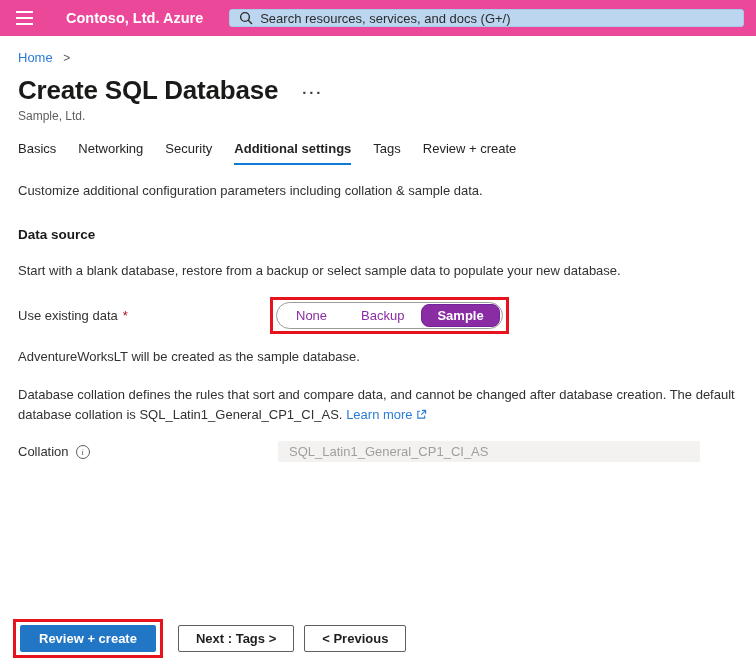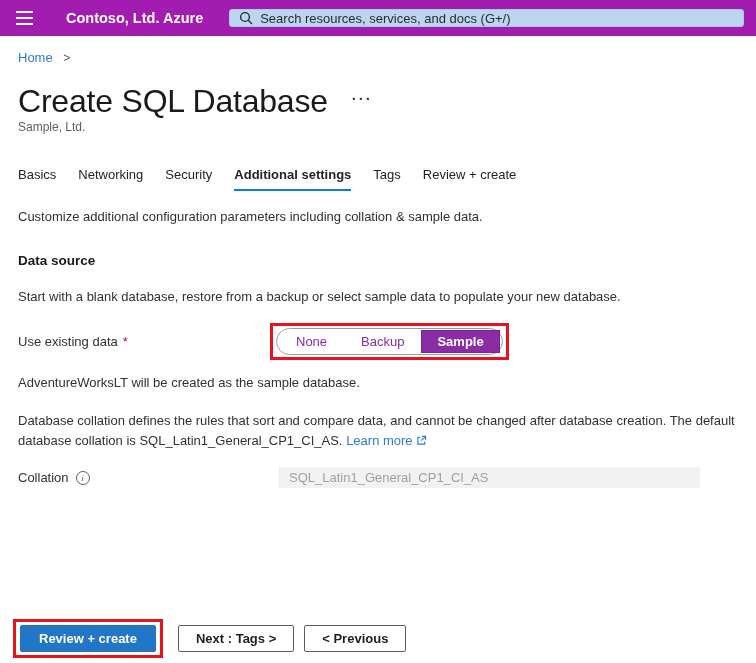--- a/index.html
+++ b/index.html
@@ -8,21 +8,21 @@
     font-family: "Liberation Sans", sans-serif;
     background: #ffffff;
     color: #323130;
     position: relative;
     overflow: hidden;
   }
 
   
   .topbar {
     height: 36px;
-    background: #a21caf;
+    background: #ec4899;
     display: flex;
     align-items: center;
   }
   .hamburger {
     width: 48px; height: 36px;
     background: none; border: none; cursor: pointer;
     display: flex; flex-direction: column; align-items: center; justify-content: center;
     gap: 4px;
   }
   .hamburger span { display: block; width: 17px; height: 2px; background: #ffffff; }
@@ -49,34 +49,33 @@
 
   
   .content { padding: 14px 18px 0 18px; }
 
   .breadcrumb { font-size: 13px; }
   .breadcrumb a { color: #2b7cd3; text-decoration: none; cursor: pointer; }
   .crumb-sep { color: #605e5c; font-size: 12px; margin-left: 7px; }
 
   .title-row { display: flex; align-items: center; margin-top: 10px; }
   h1.page-title {
-    font-size: 32px; font-weight: 400; color: #1b1a19; line-height: 30px;
+    font-size: 26px; font-weight: 700; color: #1b1a19; line-height: 30px;
     letter-spacing: -0.2px;
-    margin-top: 11px;
   }
   .ellipsis-btn {
     background: none; border: none; cursor: pointer;
     margin-left: 24px; margin-top: 6px;
     color: #3b3a39; font-size: 15px; font-weight: 700; letter-spacing: 2px;
     line-height: 10px;
   }
   .subtitle { font-size: 12px; color: #605e5c; margin-top: 4px; }
 
   
-  .tabs { display: flex; margin-top: 33px; }
+  .tabs { display: flex; margin-top: 18px; }
   .tab {
     font-size: 13px; color: #252423; margin-right: 22px;
     padding-bottom: 9px; cursor: pointer; position: relative; white-space: nowrap;
   }
   .tab.active { font-weight: 700; }
   .tab.active::after {
     content: ""; position: absolute; left: 0; right: 0; bottom: 0;
     height: 2px; background: #0f7bd8;
   }
 
@@ -112,21 +111,21 @@
     height: 27px; padding: 0 2px;
   }
   .pill-opt {
     border: none; background: none; cursor: pointer;
     font-family: "Liberation Sans", sans-serif;
     color: #8a2da5; font-size: 13px; height: 25px; padding: 0 17px;
     display: inline-flex; align-items: center;
   }
   .pill-opt.selected {
     background: #8a2da5; color: #ffffff; font-weight: 700;
-    border-radius: 0; height: 23px; padding: 0 15px;
+    border-radius: 8px; height: 23px; padding: 0 15px;
     border: 1px solid #74249b;
   }
 
   .note { margin-top: 13px; }
   h2.collation-heading { margin-top: 31px; }
 
   .collation-desc { margin-top: 18px; }
   .collation-desc a { color: #2b7cd3; text-decoration: none; cursor: pointer; }
   .ext-icon { margin-left: 3px; vertical-align: -1px; }
 

